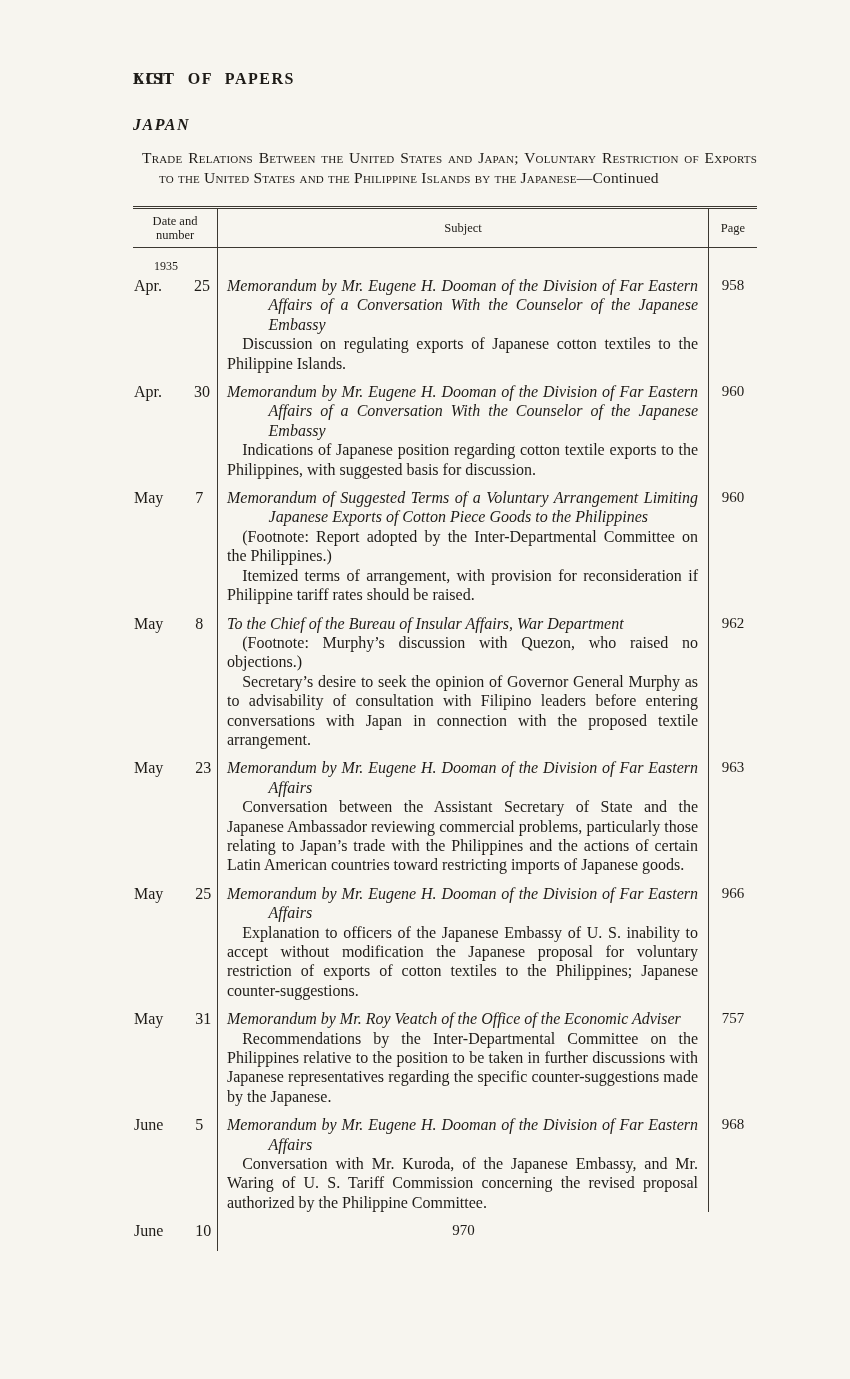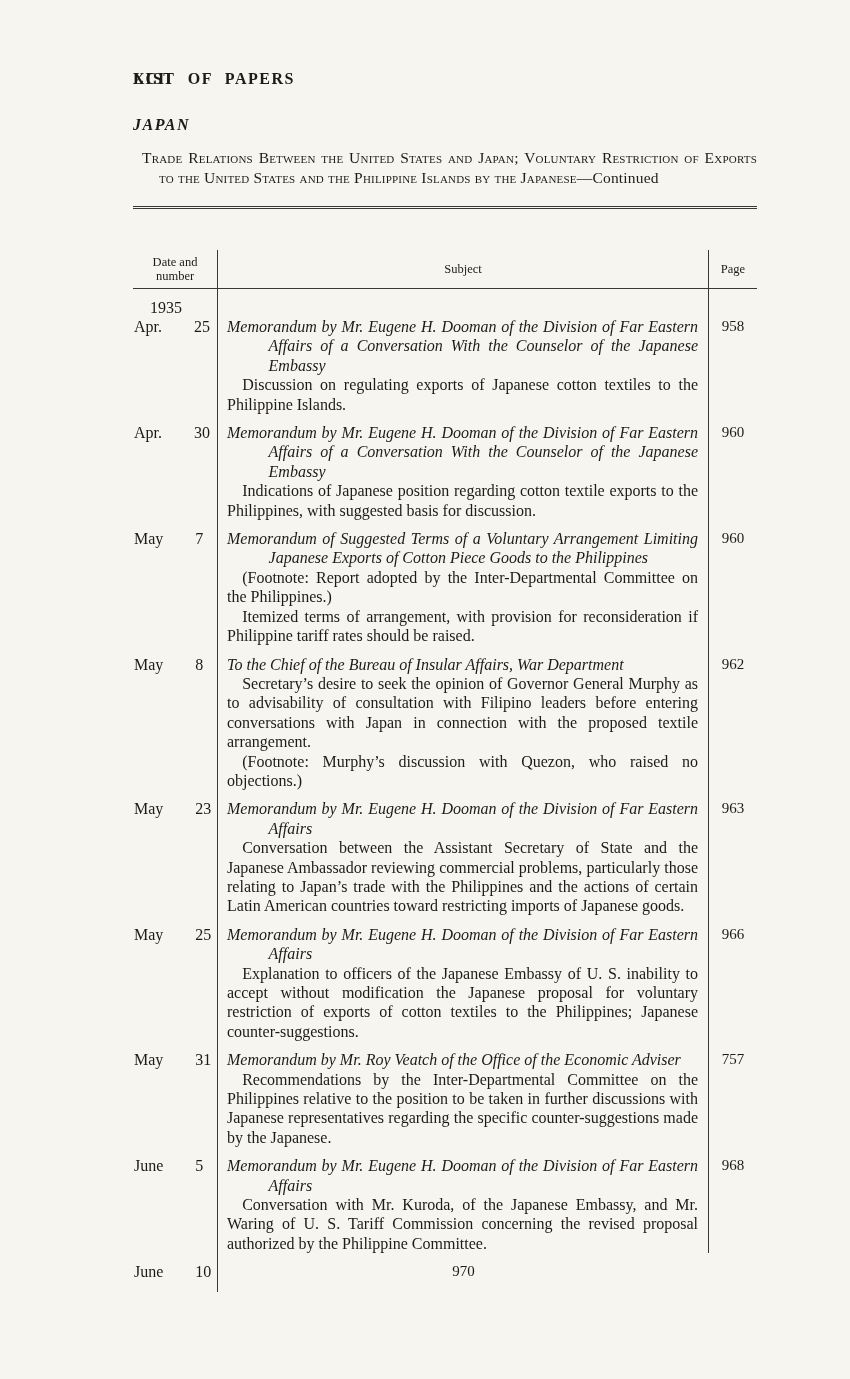--- a/index.html
+++ b/index.html
@@ -66,21 +66,20 @@
 
   
   .papers-table {
     margin-top: 18px;
     border-top: 3px double #3c3831;
   }
   .thead {
     display: grid;
     grid-template-columns: 85px 1fr 48px;
     border-bottom: 1.5px solid #3c3831;
-    margin-top: 41px;
   }
   .thead .th {
     font-size: 12.5px;
     line-height: 14px;
     text-align: center;
     padding: 5px 3px;
     display: flex;
     align-items: center;
     justify-content: center;
   }
@@ -91,21 +90,21 @@
     display: grid;
     grid-template-columns: 85px 1fr 48px;
   }
   .cell { padding-top: 9px; }
   .trow:last-child .cell { padding-bottom: 10px; }
 
   .cell-date { padding-left: 1px; }
   .year-line {
     width: 64px;
     text-align: center;
-    font-size: 16px;
+    font-size: 12px;
     line-height: 19px;
   }
   .date-line {
     display: flex;
     justify-content: space-between;
     width: 64px;
     font-size: 16px;
     line-height: 19px;
     gap: 32px;
   }
@@ -211,22 +210,22 @@
           </div>
           <div class="trow">
             <div class="cell cell-date">
               <div class="date-line">
                 <span>May</span>
                 <span>8</span>
               </div>
             </div>
             <div class="cell cell-subject">
               <p class="entry-title">To the Chief of the Bureau of Insular Affairs, War Department</p>
+              <p class="entry-para">(Footnote: Murphy’s discussion with Quezon, who raised no objections.)</p>
               <p class="entry-para">Secretary’s desire to seek the opinion of Governor General Murphy as to advisability of consultation with Filipino leaders before entering conversations with Japan in connection with the proposed textile arrangement.</p>
-              <p class="entry-para">(Footnote: Murphy’s discussion with Quezon, who raised no objections.)</p>
             </div>
             <div class="cell cell-page">
               <div class="page-num">962</div>
             </div>
           </div>
           <div class="trow">
             <div class="cell cell-date">
               <div class="date-line">
                 <span>May</span>
                 <span>23</span>

